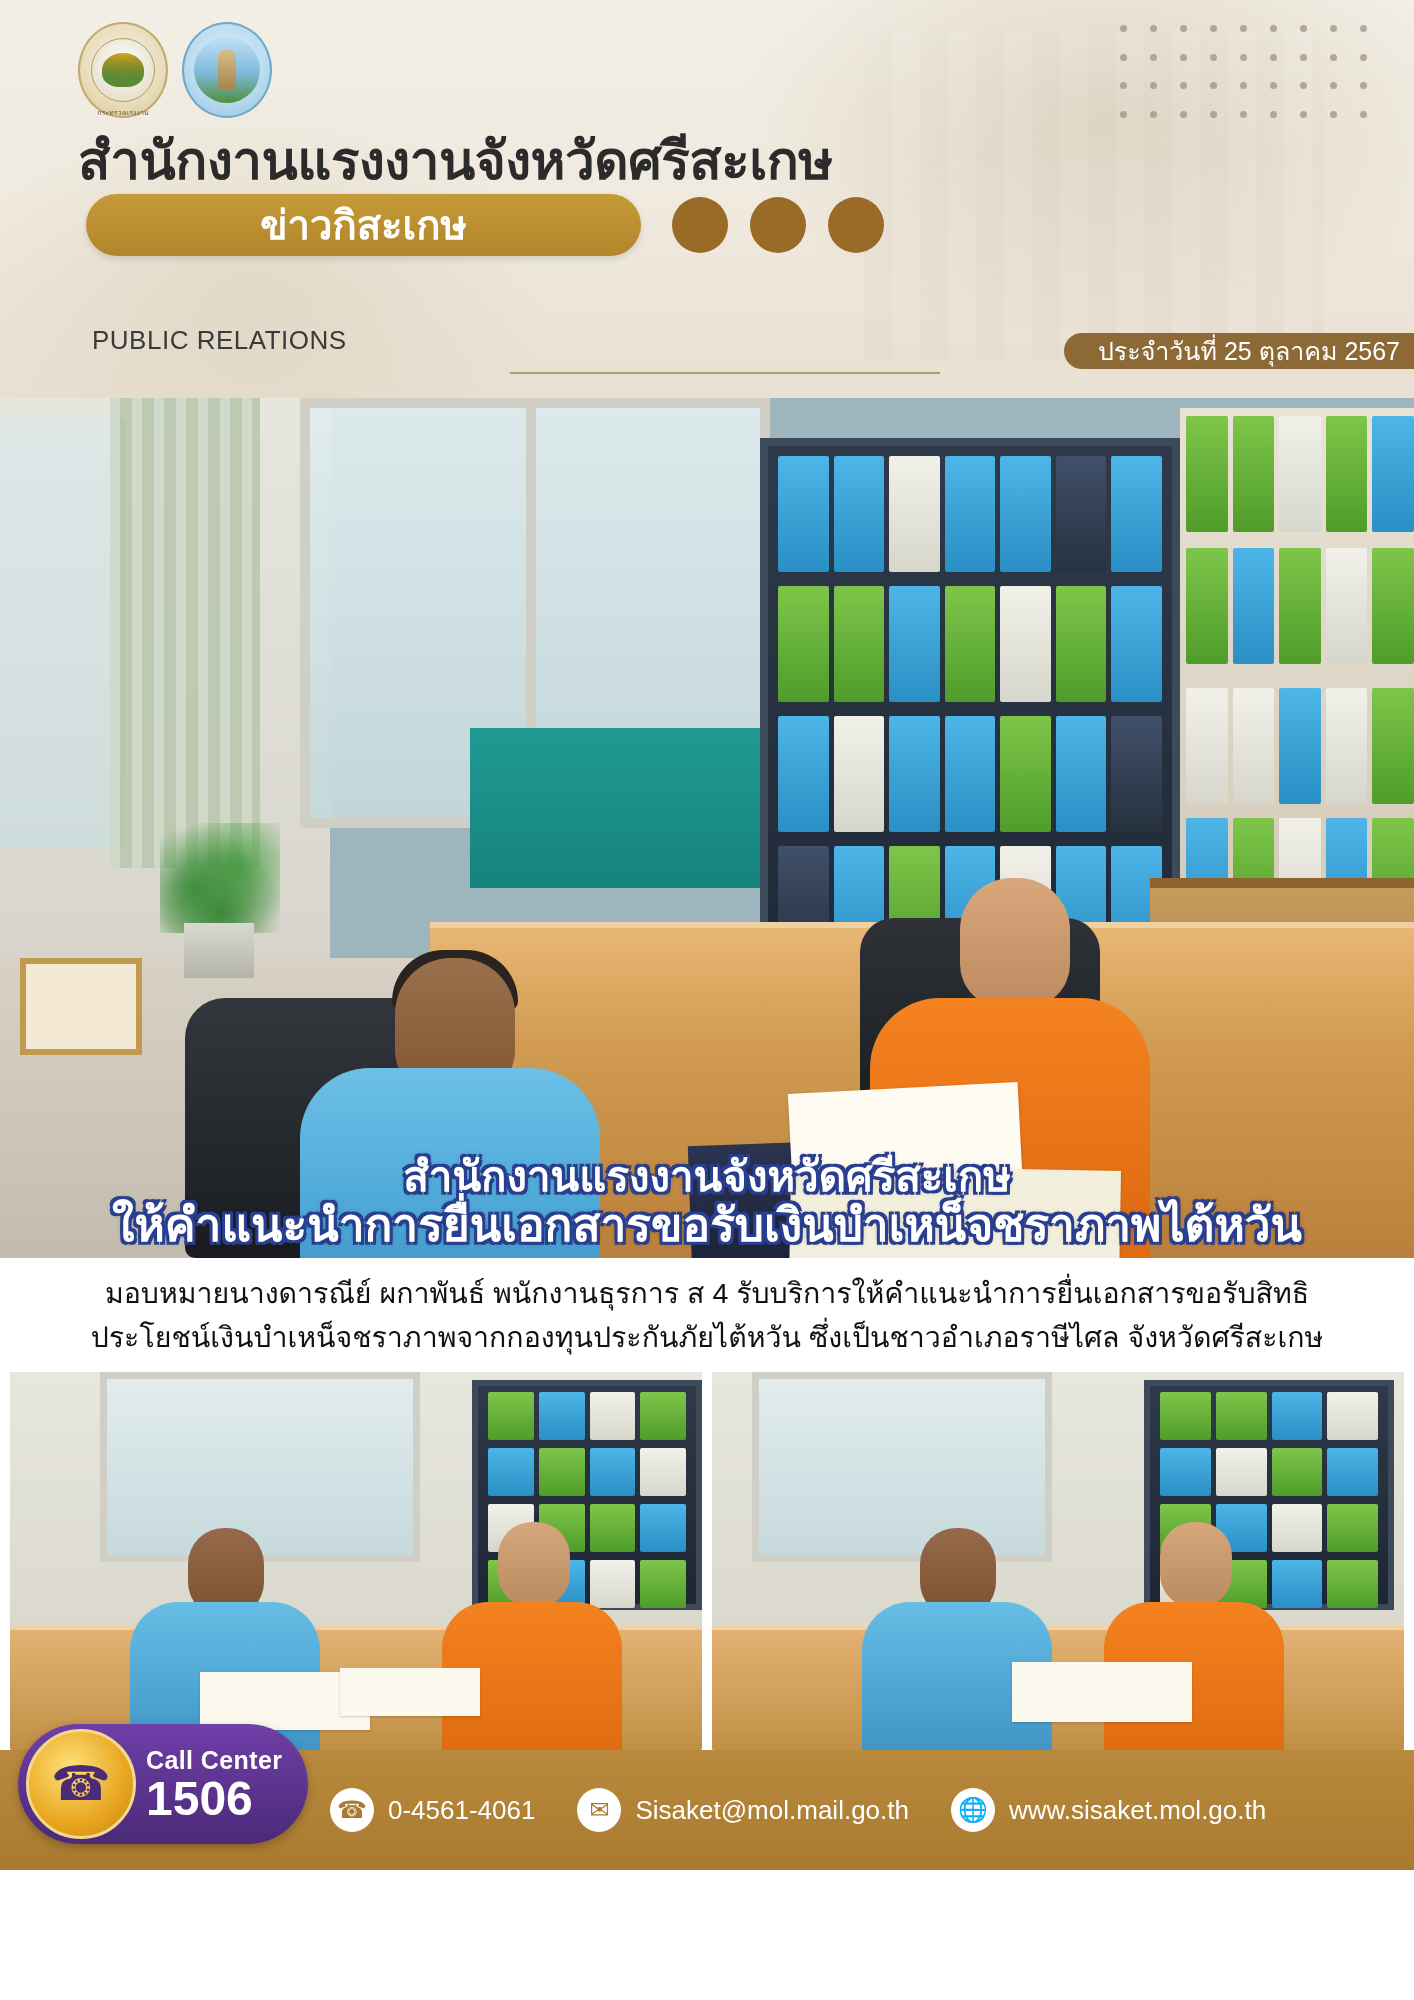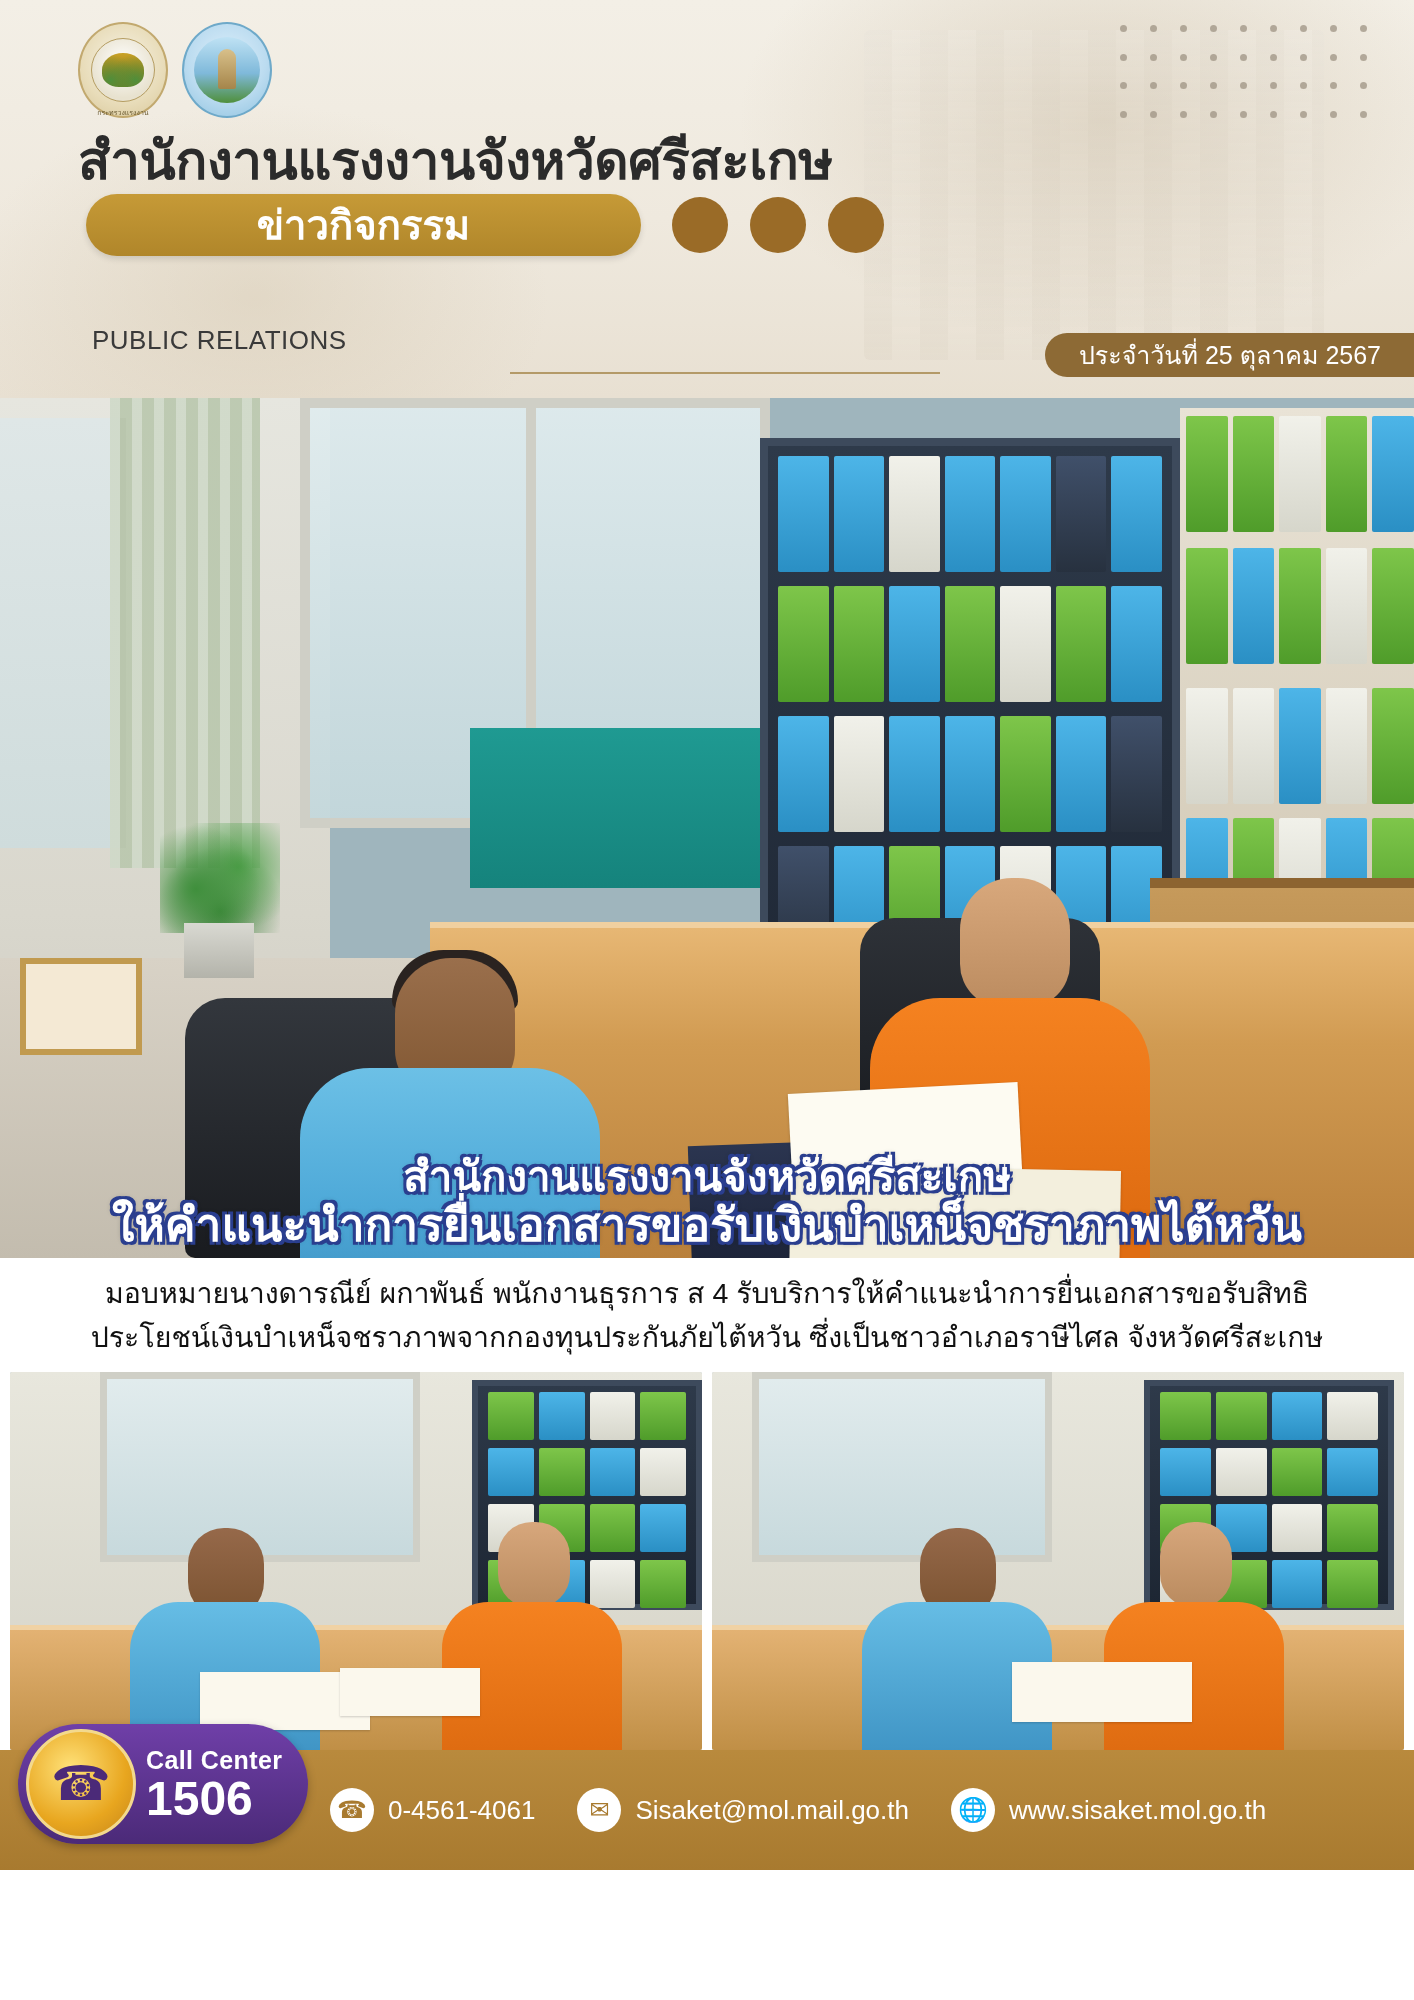--- a/index.html
+++ b/index.html
@@ -186,22 +186,22 @@
     top: 372px;
     width: 430px;
     height: 2px;
     background: #b49a68;
   }
 
   .date-chip {
     position: absolute;
     right: 0;
     top: 333px;
-    height: 44px;
-    padding: 0 33px 0 34px;
+    height: 36px;
+    padding: 0 14px 0 34px;
     background: #8d6a35;
     border-radius: 22px 0 0 22px;
     display: flex;
     align-items: center;
   }
   .date-chip span {
     color: #fff;
     font-size: 25px;
   }
 
@@ -551,21 +551,21 @@
       <div class="emblem-caption">กระทรวงแรงงาน</div>
     </div>
     <div class="emblem emblem-2">
       <div class="inner"></div>
     </div>
   </div>
 
   <div class="org-title">สำนักงานแรงงานจังหวัดศรีสะเกษ</div>
 
   <div class="badge-news">
-    <span>ข่าวกิจกรรม</span>
+    <span>ข่าวกิสะเกษ</span>
   </div>
 
   <div class="dots-circles">
     <i></i>
       <i></i>
       <i></i>
   </div>
 
   <div class="pr-text">PUBLIC RELATIONS</div>
   <div class="pr-rule"></div>

